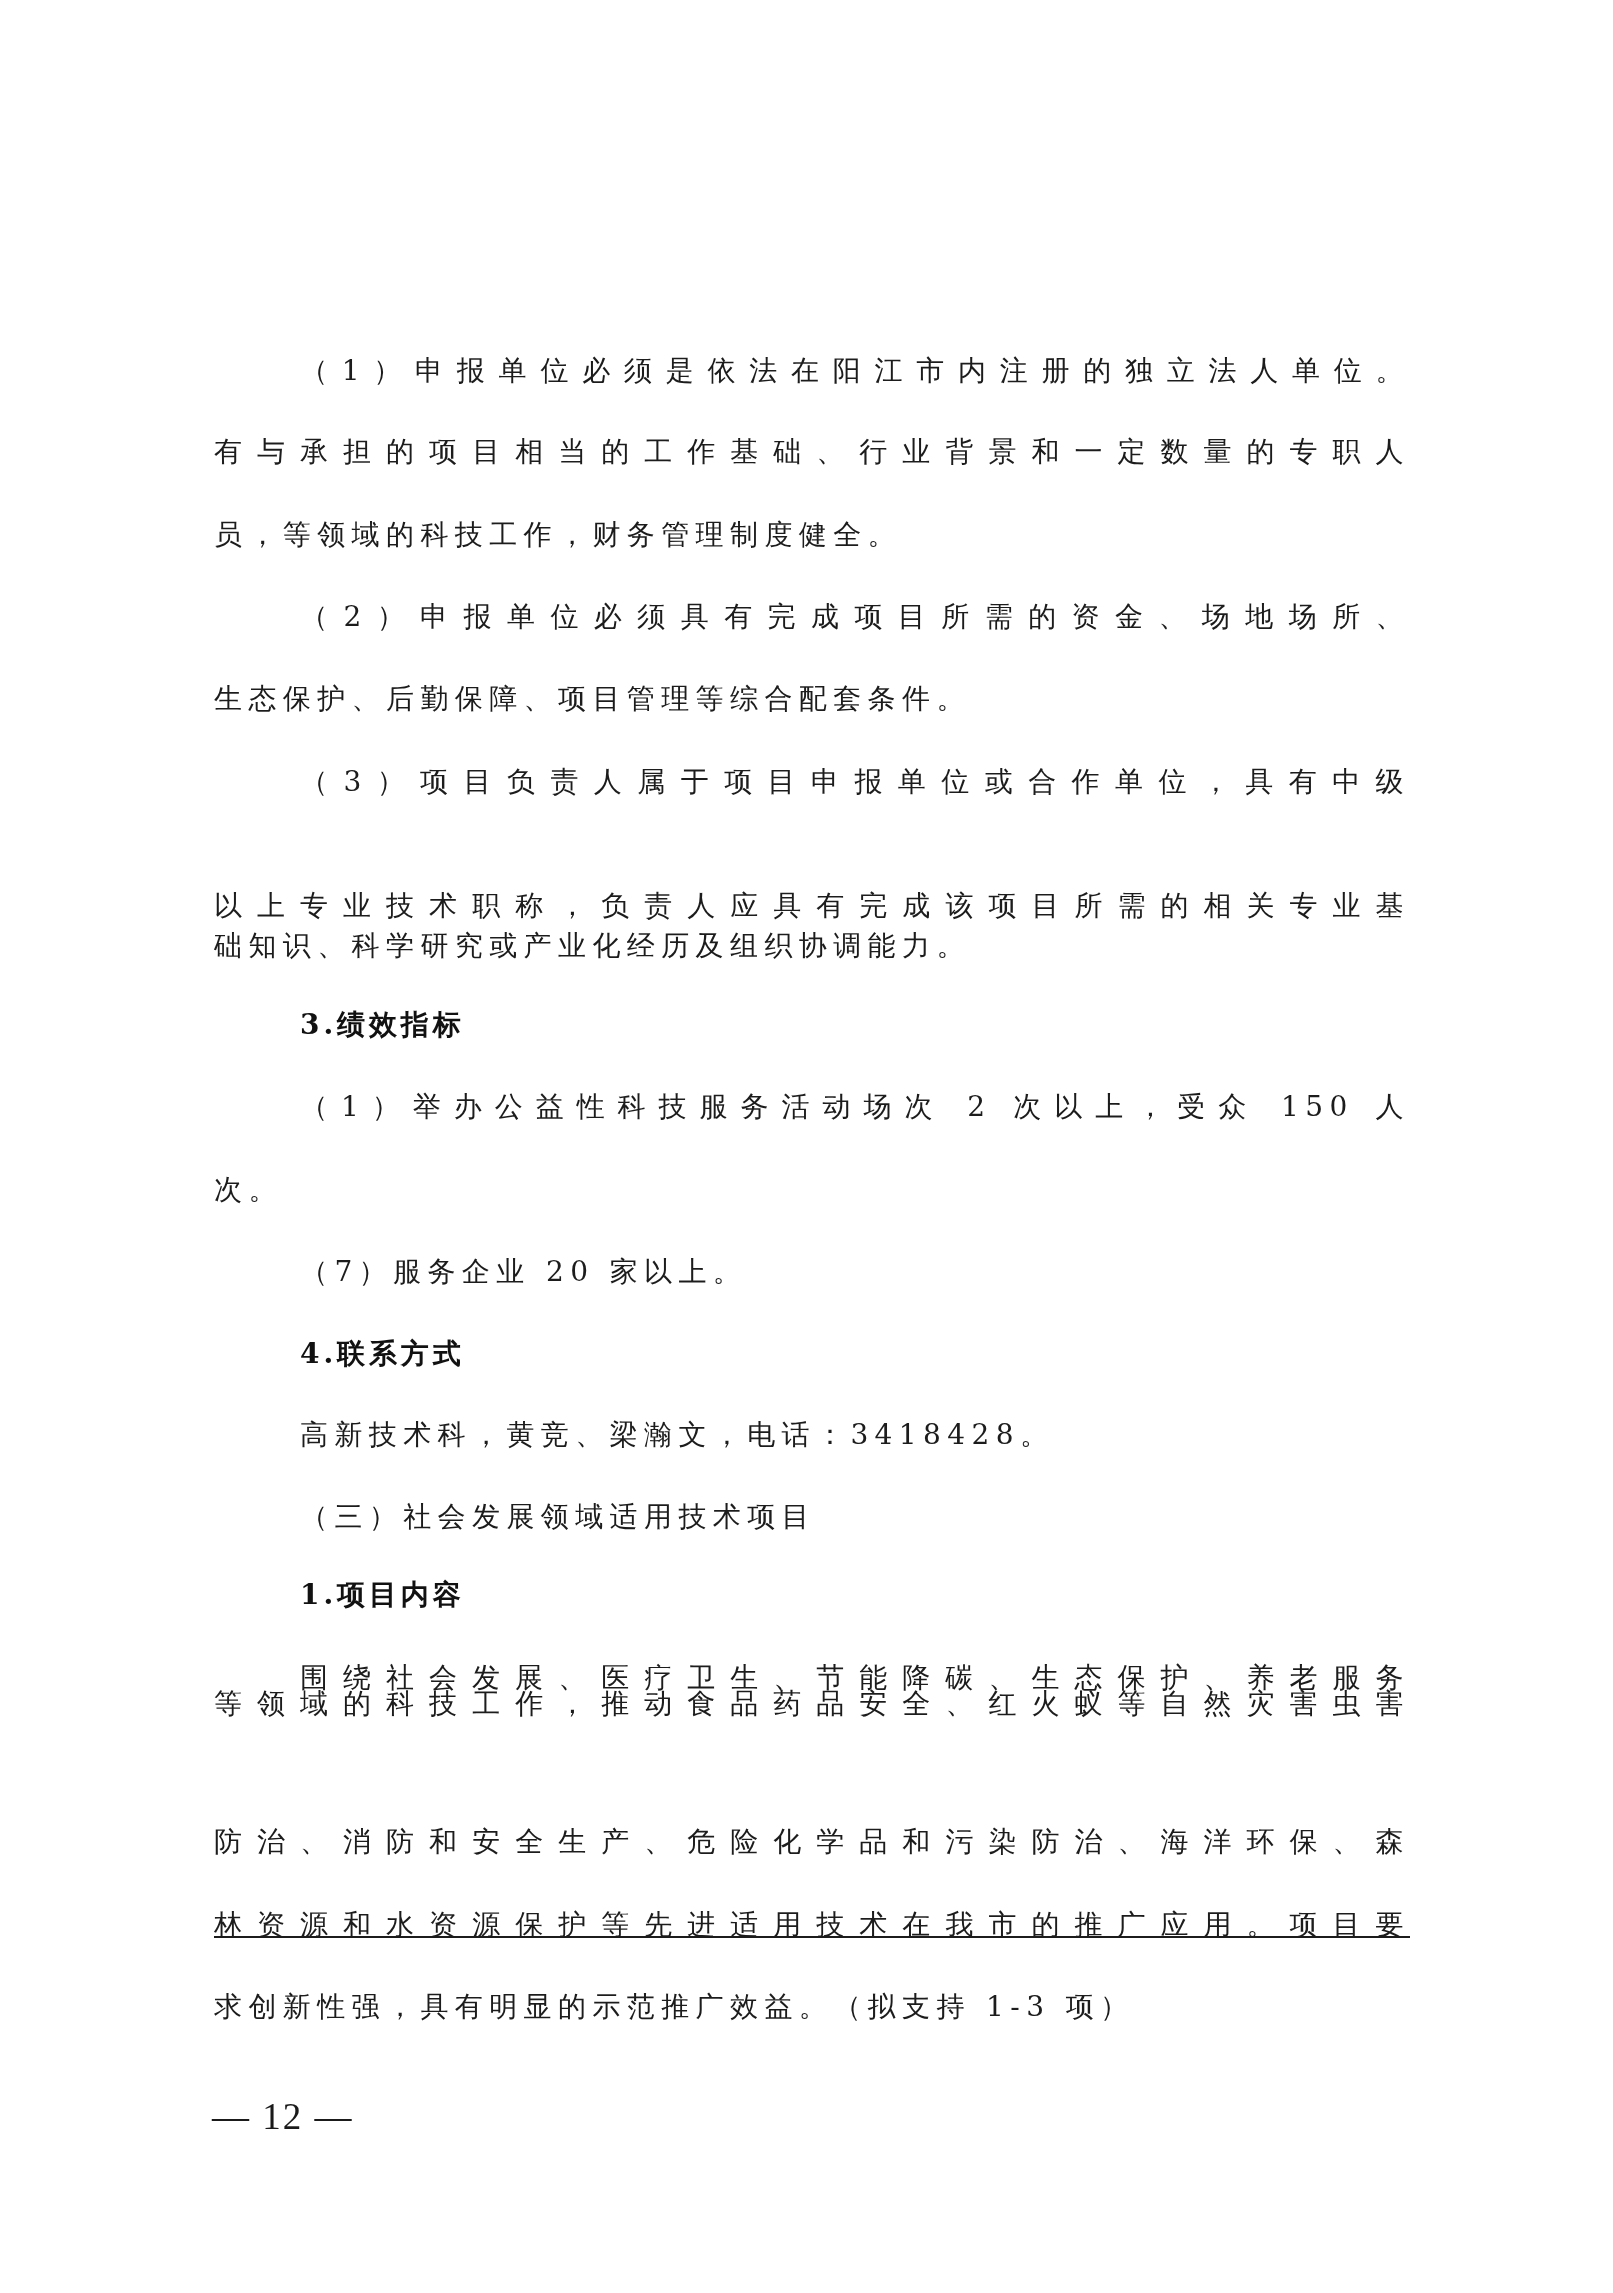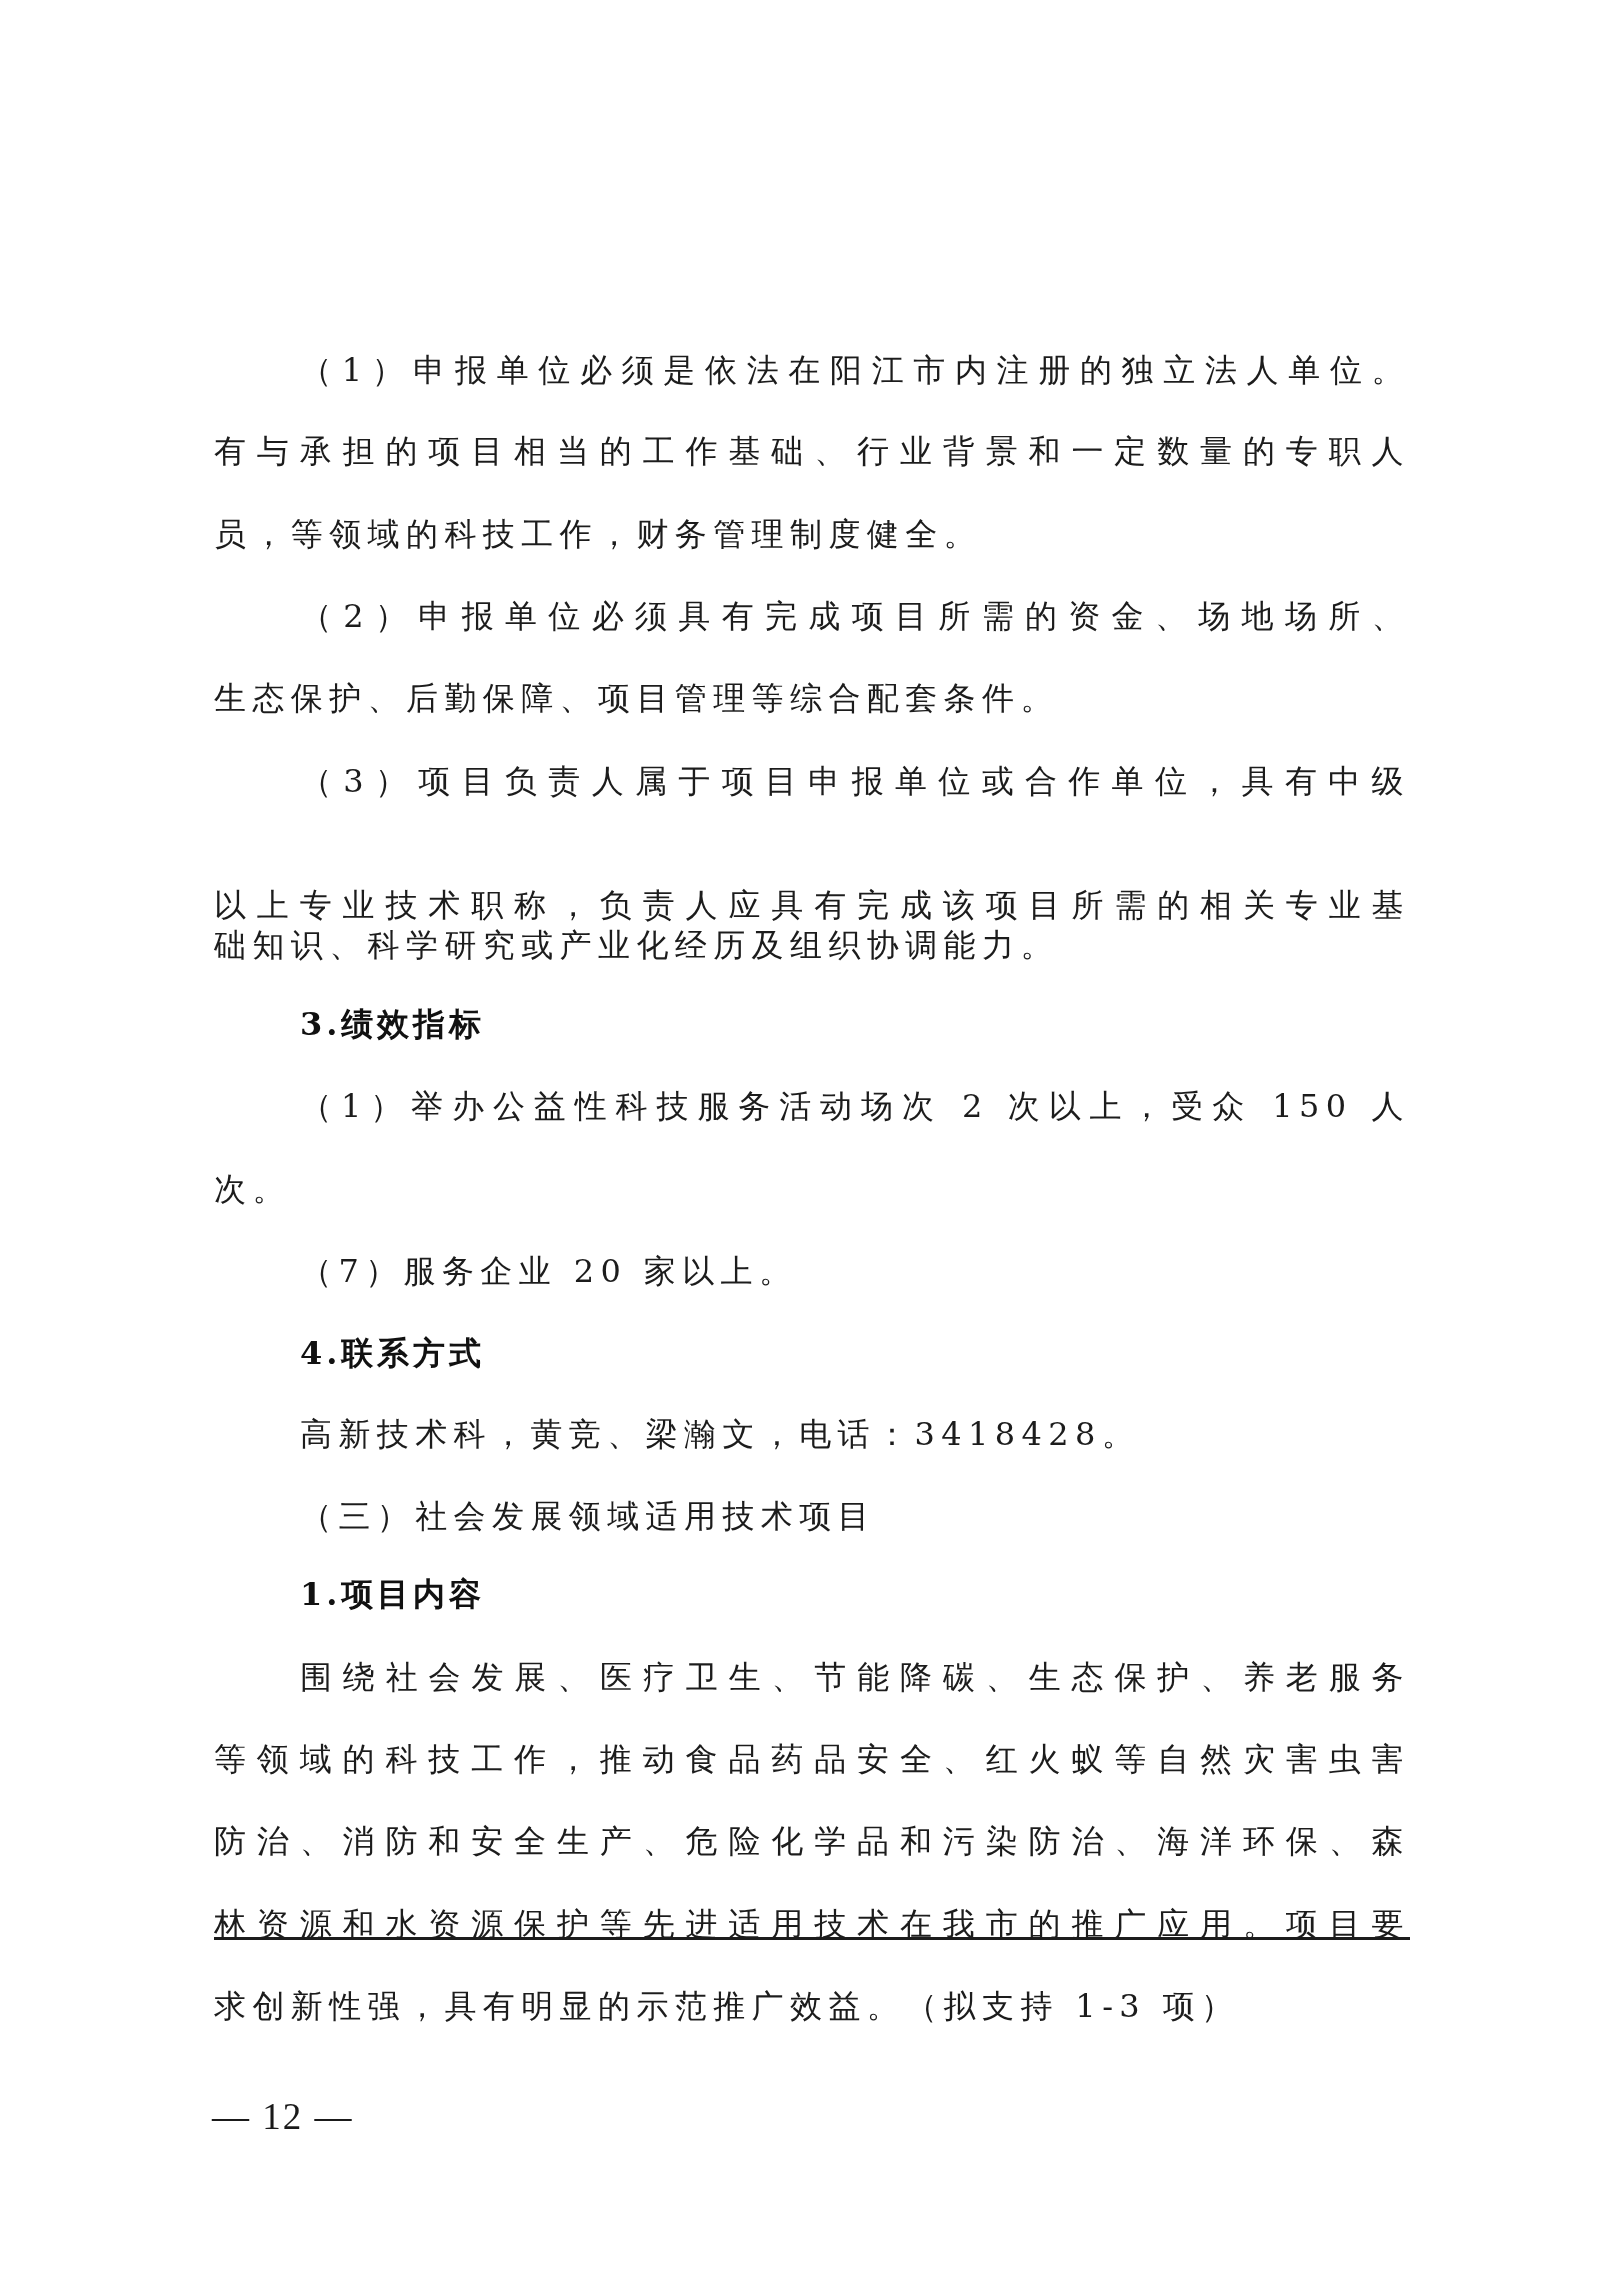--- a/index.html
+++ b/index.html
@@ -19,21 +19,21 @@
       position: absolute;
       left: 0; top: 0;
       width: 1613px;
       height: 2294px;
       background: #ffffff;
     }
     .line {
       position: absolute;
       left: 214px;
       width: 1196px;
-      font-size: 32px;
+      font-size: 28px;
       line-height: 59px;
       height: 59px;
       white-space: nowrap;
       letter-spacing: 6.4px;
       color: #1c1c1c;
     }
     .indent { left: 300px; width: 1110px; }
     .just {
       text-align: justify;
       text-align-last: justify;
@@ -80,21 +80,21 @@
 
   <div class="line indent heading" style="top:1324px;">4.联系方式</div>
 
   <div class="line indent" style="top:1405px;">高新技术科，黄竞、梁瀚文，电话：3418428。</div>
 
   <div class="line indent" style="top:1487px;">（三）社会发展领域适用技术项目</div>
 
   <div class="line indent heading" style="top:1565px;">1.项目内容</div>
 
   <div class="line indent just" style="top:1648px;">围绕社会发展、医疗卫生、节能降碳、生态保护、养老服务</div>
-  <div class="line just" style="top:1730px;font-family:Liberation Serif, serif;">等领域的科技工作，推动食品药品安全、红火蚁等自然灾害虫害</div>
+  <div class="line just" style="top:1674px;font-family:Liberation Serif, serif;">等领域的科技工作，推动食品药品安全、红火蚁等自然灾害虫害</div>
   <div class="line just" style="top:1812px;">防治、消防和安全生产、危险化学品和污染防治、海洋环保、森</div>
   <div class="line just" style="top:1895px;text-decoration:underline;">林资源和水资源保护等先进适用技术在我市的推广应用。项目要</div>
   <div class="line" style="top:1977px;">求创新性强，具有明显的示范推广效益。（拟支持 1-3 项）</div>
 
   <div class="page-number">— 12 —</div>
 
 </div>
 
 
 </body></html>

